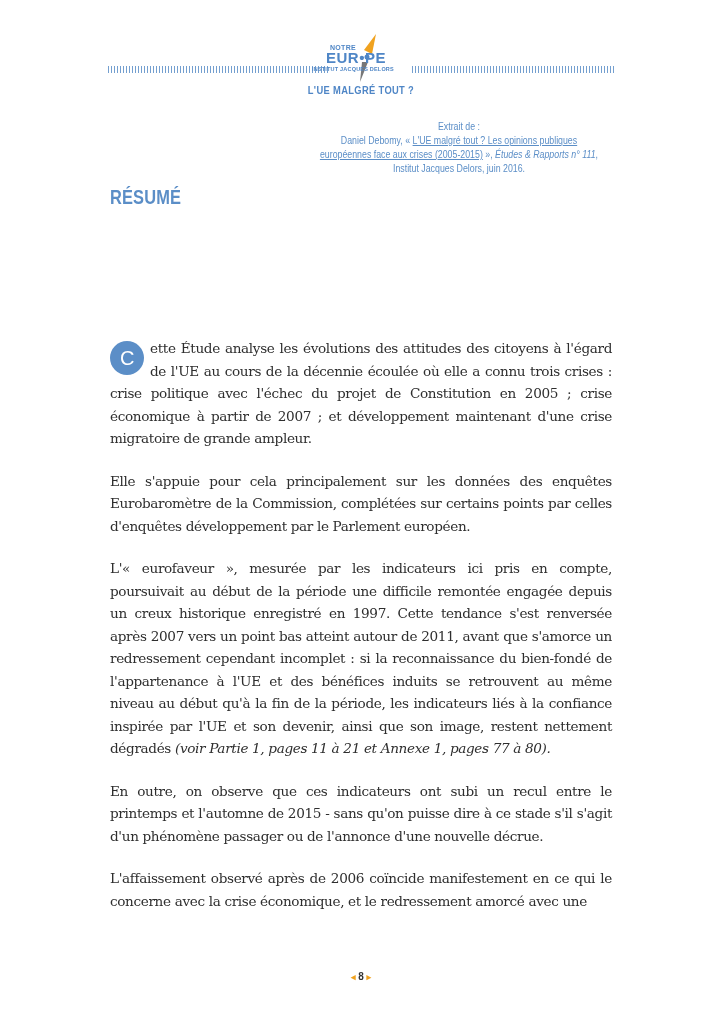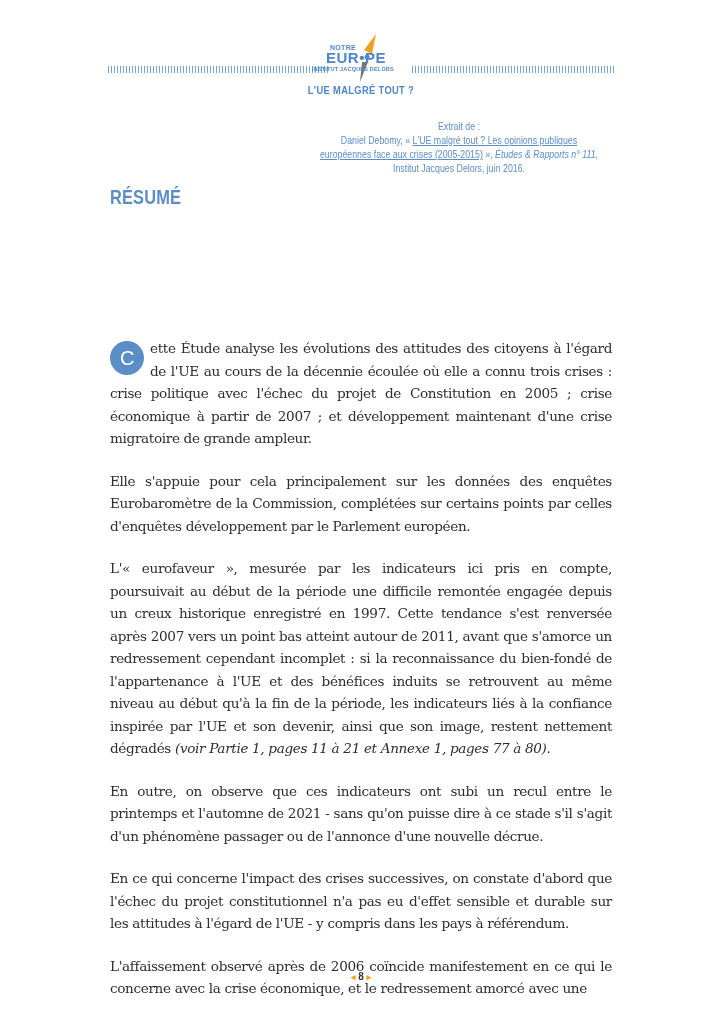--- a/index.html
+++ b/index.html
@@ -93,22 +93,21 @@
 <div class="section-title">RÉSUMÉ</div>
 
 <div class="body-text">
   <p>
     <span class="dropcap">C</span><span>ette Étude analyse les évolutions des attitudes des citoyens à l'égard de l'UE au cours de la décennie écoulée où elle a connu trois crises : crise politique avec l'échec du projet de Constitution en 2005 ; crise économique à partir de 2007 ; et développement maintenant d'une crise migratoire de grande ampleur.</span>
   </p>
   <p>Elle s'appuie pour cela principalement sur les données des enquêtes Eurobaromètre de la Commission, complétées sur certains points par celles d'enquêtes développement par le Parlement européen.</p>
   <p>
     <span>L'« eurofaveur », mesurée par les indicateurs ici pris en compte, poursuivait au début de la période une difficile remontée engagée depuis un creux historique enregistré en 1997. Cette tendance s'est renversée après 2007 vers un point bas atteint autour de 2011, avant que s'amorce un redressement cependant incomplet : si la reconnaissance du bien-fondé de l'appartenance à l'UE et des bénéfices induits se retrouvent au même niveau au début qu'à la fin de la période, les indicateurs liés à la confiance inspirée par l'UE et son devenir, ainsi que son image, restent nettement dégradés </span><i>(voir Partie 1, pages 11 à 21 et Annexe 1, pages 77 à 80).</i>
   </p>
-  <p>En outre, on observe que ces indicateurs ont subi un recul entre le printemps et l'automne de 2021 - sans qu'on puisse dire à ce stade s'il s'agit d'un phénomène passager ou de l'annonce d'une nouvelle décrue.</p>
-  <p>En ce qui concerne l'impact des crises successives, on constate d'abord que l'échec du projet constitutionnel n'a pas eu d'effet sensible et durable sur les attitudes à l'égard de l'UE - y compris dans les pays à référendum.</p>
+  <p>En outre, on observe que ces indicateurs ont subi un recul entre le printemps et l'automne de 2015 - sans qu'on puisse dire à ce stade s'il s'agit d'un phénomène passager ou de l'annonce d'une nouvelle décrue.</p>
   <p>L'affaissement observé après de 2006 coïncide manifestement en ce qui le concerne avec la crise économique, et le redressement amorcé avec une</p>
 </div>
 
 <div class="page-number">
   <span class="orn">◂</span>
   <span>8</span>
   <span class="orn">▸</span>
 </div>
 
 </body></html>

